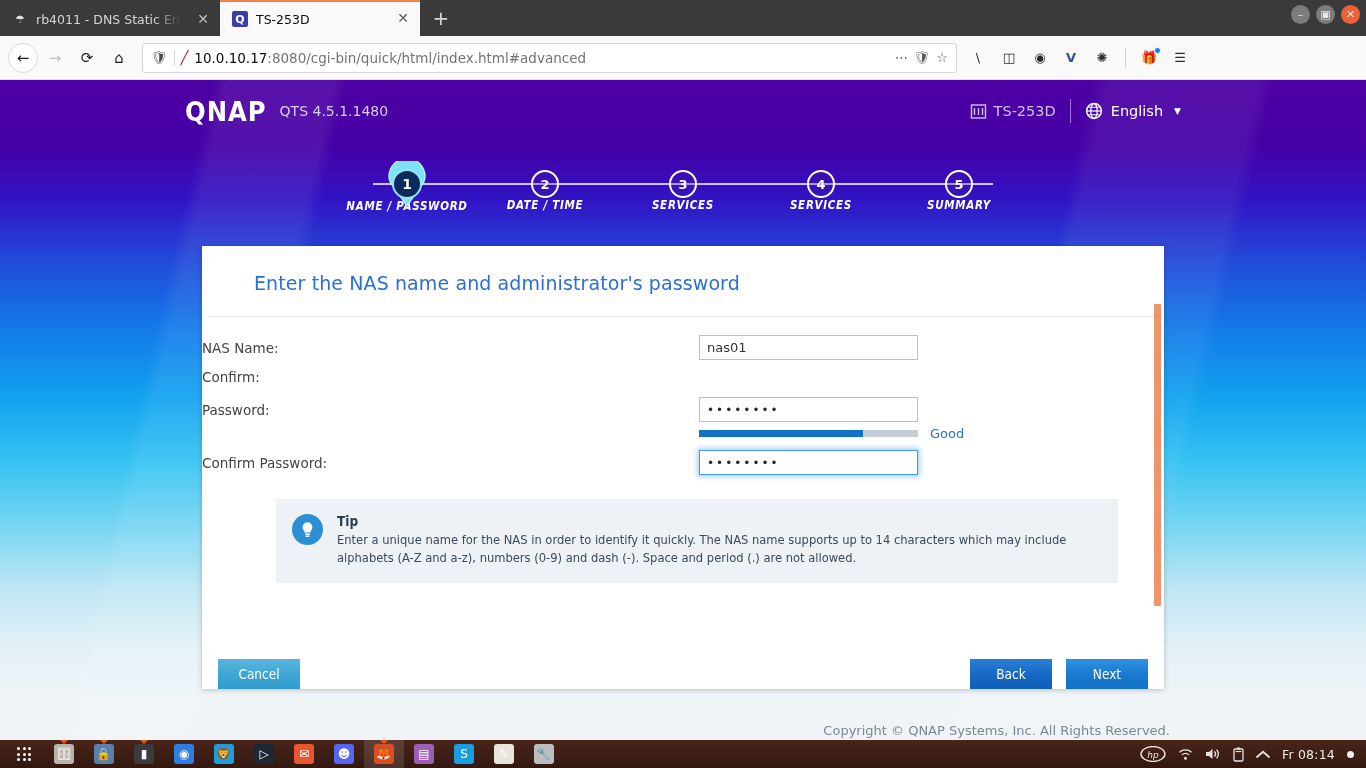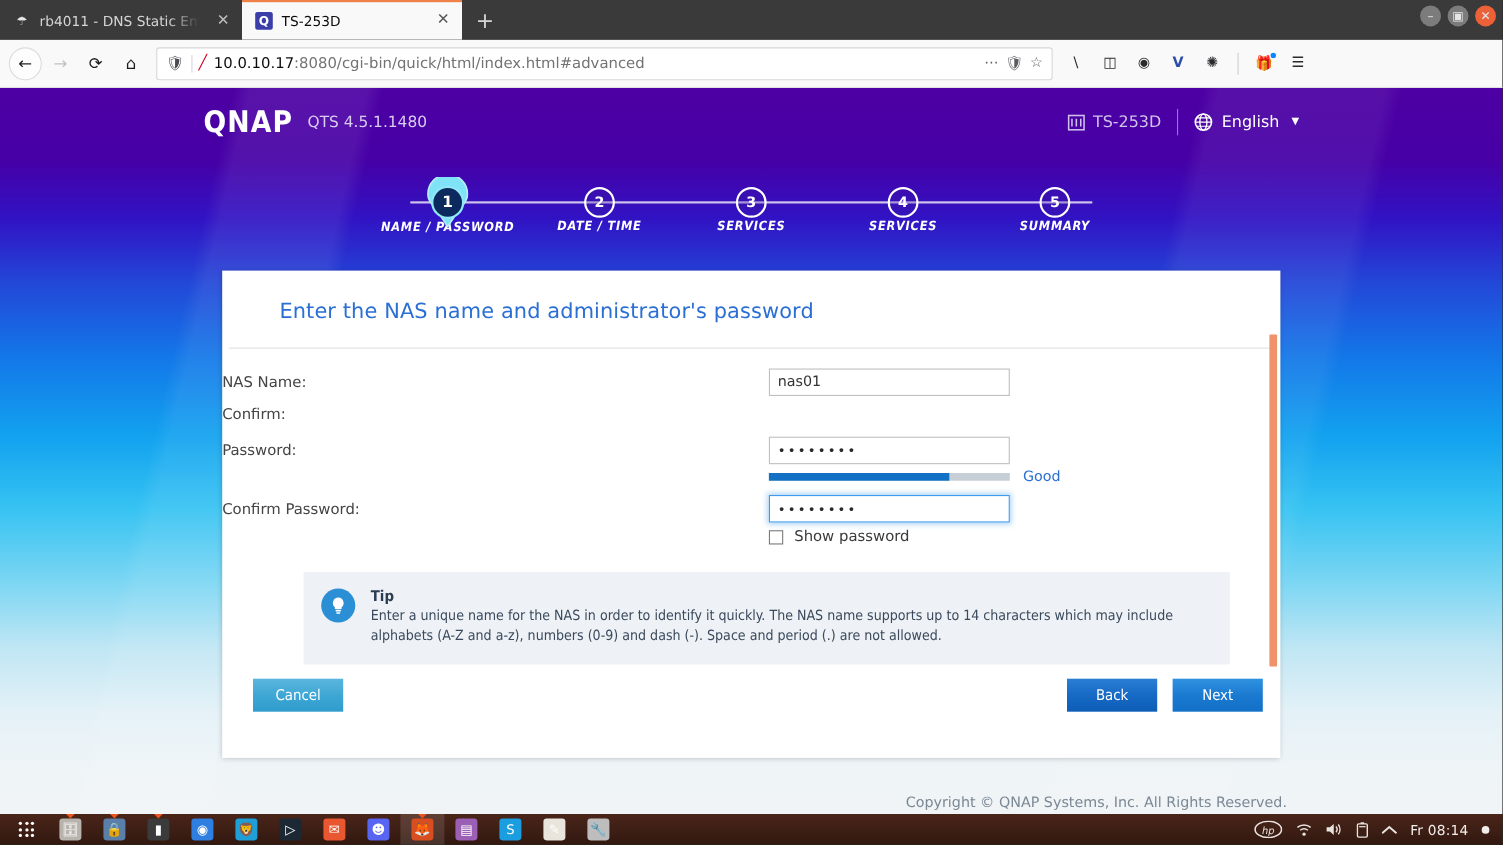--- a/index.html
+++ b/index.html
@@ -240,22 +240,22 @@
   .tiptitle {
     font-size: 13.5px; font-weight: bold; color: #2b3d52; margin-bottom: 2px;
     font-family: "DejaVu Sans Condensed", "DejaVu Sans", sans-serif;
   }
   .tiptext {
     font-size: 12.8px; color: #3a4a5c; line-height: 1.42; max-width: 730px;
     font-family: "DejaVu Sans Condensed", "DejaVu Sans", sans-serif;
   }
 
   .cardfooter {
-    position: absolute; left: 12px; right: 0; bottom: 0; height: 72px;
-    display: flex; align-items: flex-start; padding: 0 16px;
+    position: absolute; left: 0; right: 0; bottom: 0; height: 72px;
+    display: flex; align-items: flex-end; padding: 0 16px;
   }
   .btn {
     height: 30px; min-width: 82px; padding: 0 16px; border: none;
     color: #fff; font-size: 13.5px; cursor: pointer;
     font-family: "DejaVu Sans Condensed", "DejaVu Sans", sans-serif;
   }
   .btn-cancel { background: linear-gradient(to bottom, #5ab6dd 0%, #3ea6d4 52%, #2e9ccd 100%); }
   .btn-back   { background: linear-gradient(to bottom, #2a7fd4 0%, #1669c4 52%, #0e5db7 100%); }
   .btn-next   { background: linear-gradient(to bottom, #2e92e0 0%, #1a79d0 52%, #1270c6 100%); }
   .spacer { flex: 1 1 auto; }
@@ -457,27 +457,20 @@
             </div>
           </div>
 
           <div class="frow" style="margin-bottom:0;">
             <div class="flabel">Confirm Password:</div>
             <div class="fctl">
               <input class="tinput pw focused" type="text" value="••••••••" style="">
             </div>
           </div>
 
-          <div class="checkrow">
-            <div class="checkpad"></div>
-            <div style="display:flex;align-items:center;">
-              <span class="cbox"></span>
-              <span class="checklabel">Show password</span>
-            </div>
-          </div>
 
         </div>
 
         <div class="tipbox">
           <div class="tipicon">
             <svg width="19" height="19" viewBox="0 0 19 19">
               <path d="M9.5 2.2 A5 5 0 0 1 12.6 11 L12.6 12.6 L6.4 12.6 L6.4 11 A5 5 0 0 1 9.5 2.2 Z" fill="#fff"></path>
               <rect x="7" y="13.4" width="5" height="1.5" rx=".7" fill="#fff"></rect>
               <rect x="7.6" y="15.6" width="3.8" height="1.4" rx=".7" fill="#fff"></rect>
             </svg>

